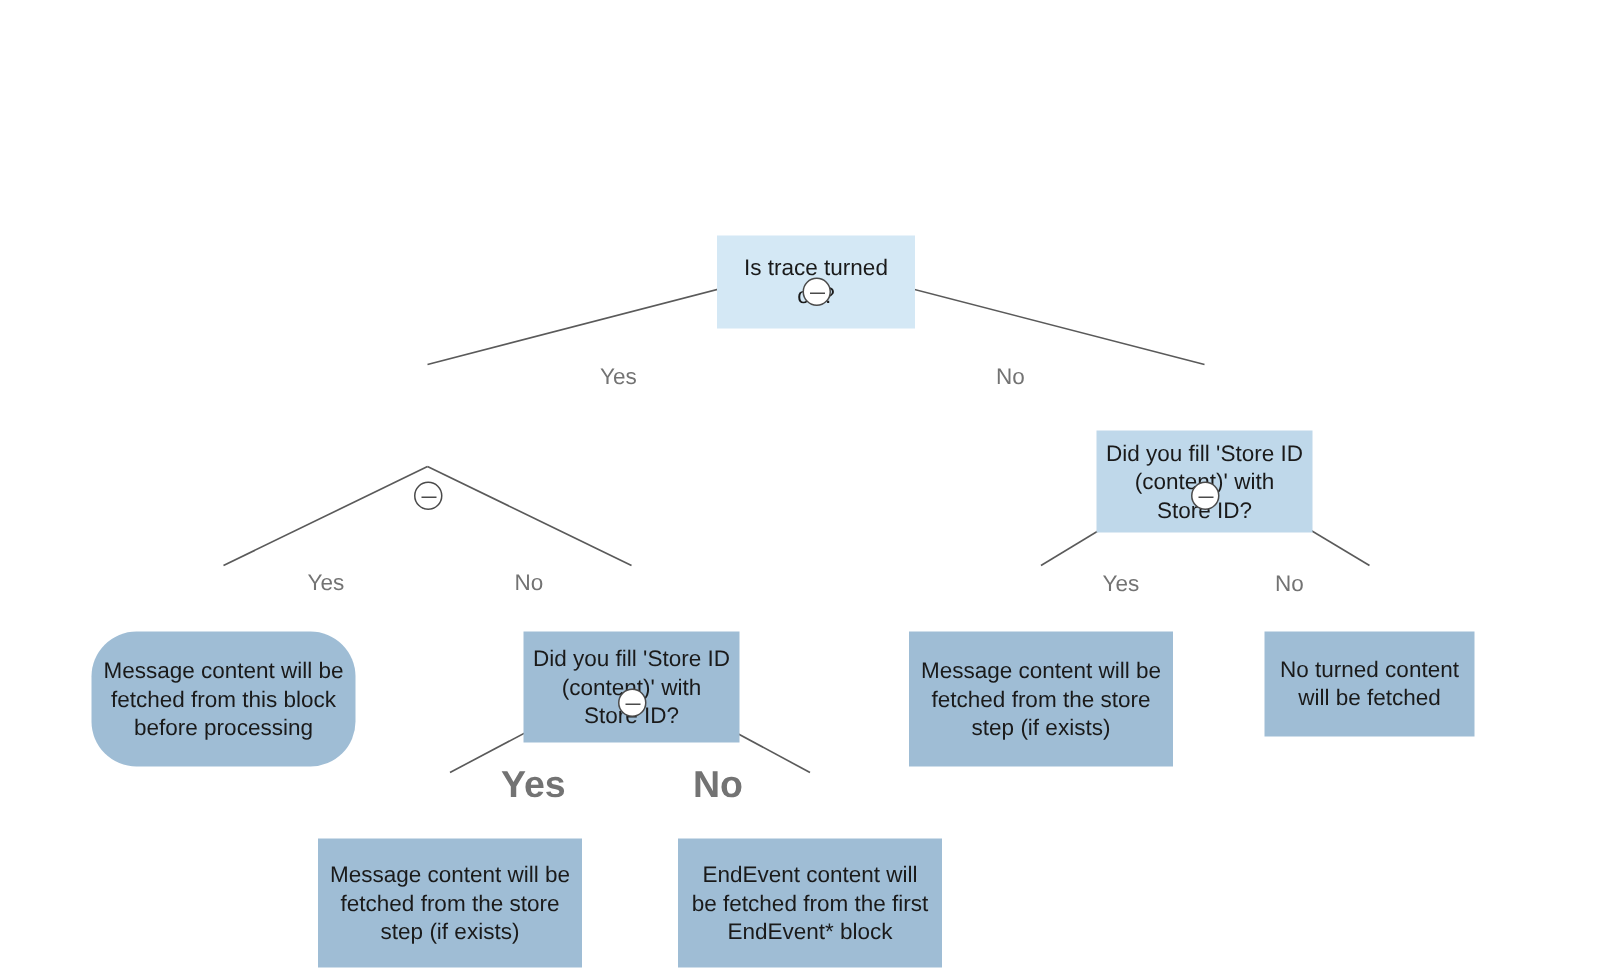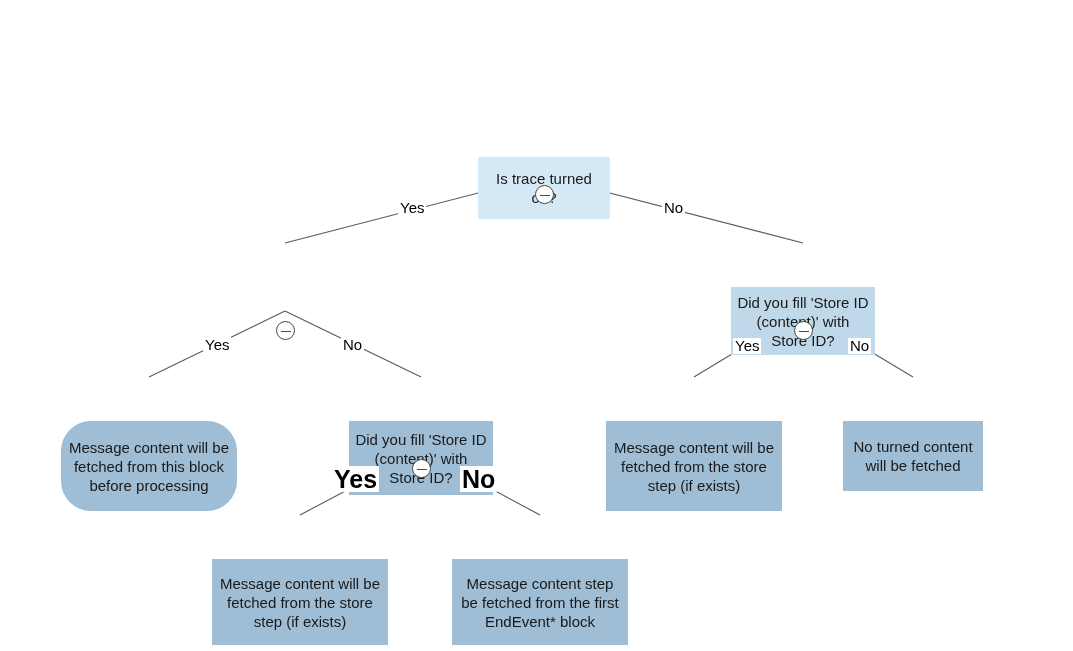--- a/index.html
+++ b/index.html
@@ -49,26 +49,27 @@
     line-height: 19px;
     padding: 4px 6px;
     white-space: pre-line;
     margin-top: 44px;
   }
   .node.level-root { background: #d4e8f5; }
   .node.level-two  { background: #bfd8ea; }
   .node.level-leaf { background: #9fbdd5; }
   .edge-label {
     position: absolute;
-    color: #000000;
+    color: #737373;
     font-size: 15px;
     line-height: 16px;
     white-space: nowrap;
     background: #ffffff;
     padding: 0 2px;
+    margin-top: 44px;
   }
   .edge-label.big {
     font-size: 25px;
     font-weight: bold;
     line-height: 26px;
   }
   .toggle {
     position: absolute;
     width: 19px;
     height: 19px;
@@ -137,15 +138,15 @@
 
   <div class="node level-leaf" style="left:843px; top:377px; width:140px; height:70px;">No turned content will be fetched</div>
 
   <div class="toggle" style="left:412px; top:459px;"></div>
 
   <div class="edge-label big" style="left:332px; top:466px;">Yes</div>
   <div class="edge-label big" style="left:460px; top:466px;">No</div>
 
   <div class="node level-leaf" style="left:212px; top:515px; width:176px; height:86px;">Message content will be fetched from the store step (if exists)</div>
 
-  <div class="node level-leaf" style="left:452px; top:515px; width:176px; height:86px;">Message content step be fetched from the first EndEvent* block</div>
+  <div class="node level-leaf" style="left:452px; top:515px; width:176px; height:86px;">EndEvent content will be fetched from the first EndEvent* block</div>
 
 </div>
 
 </body></html>

